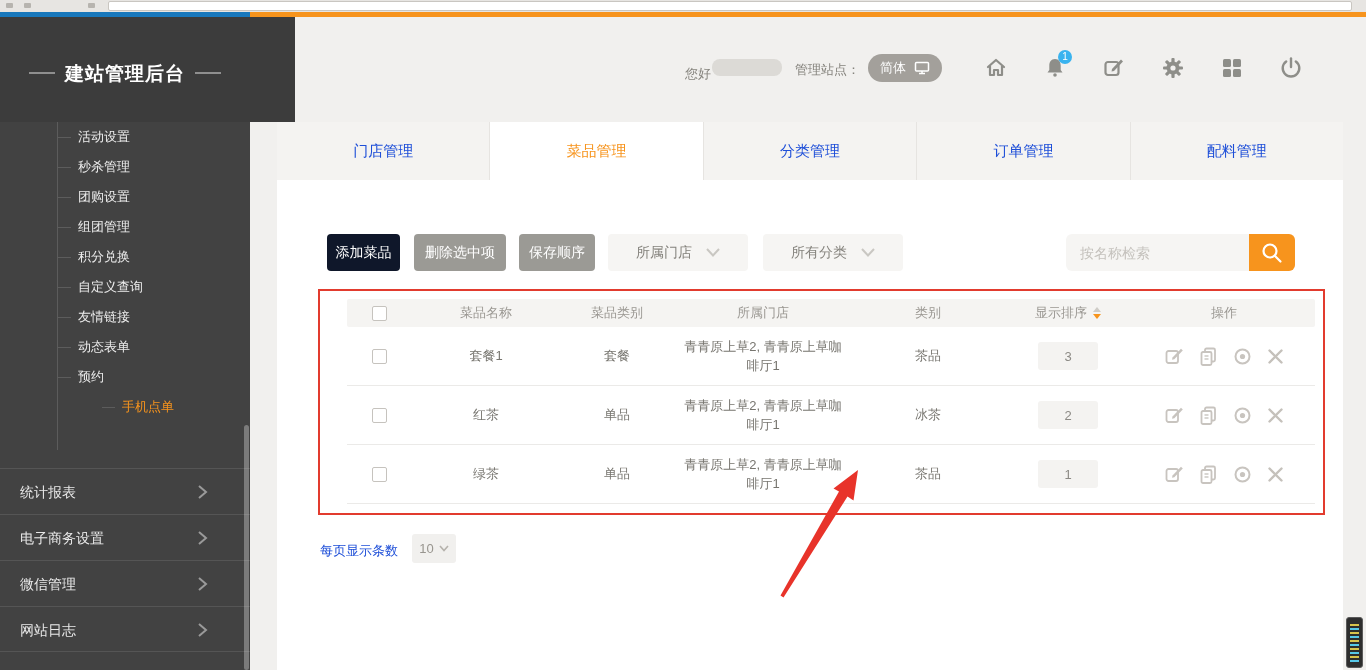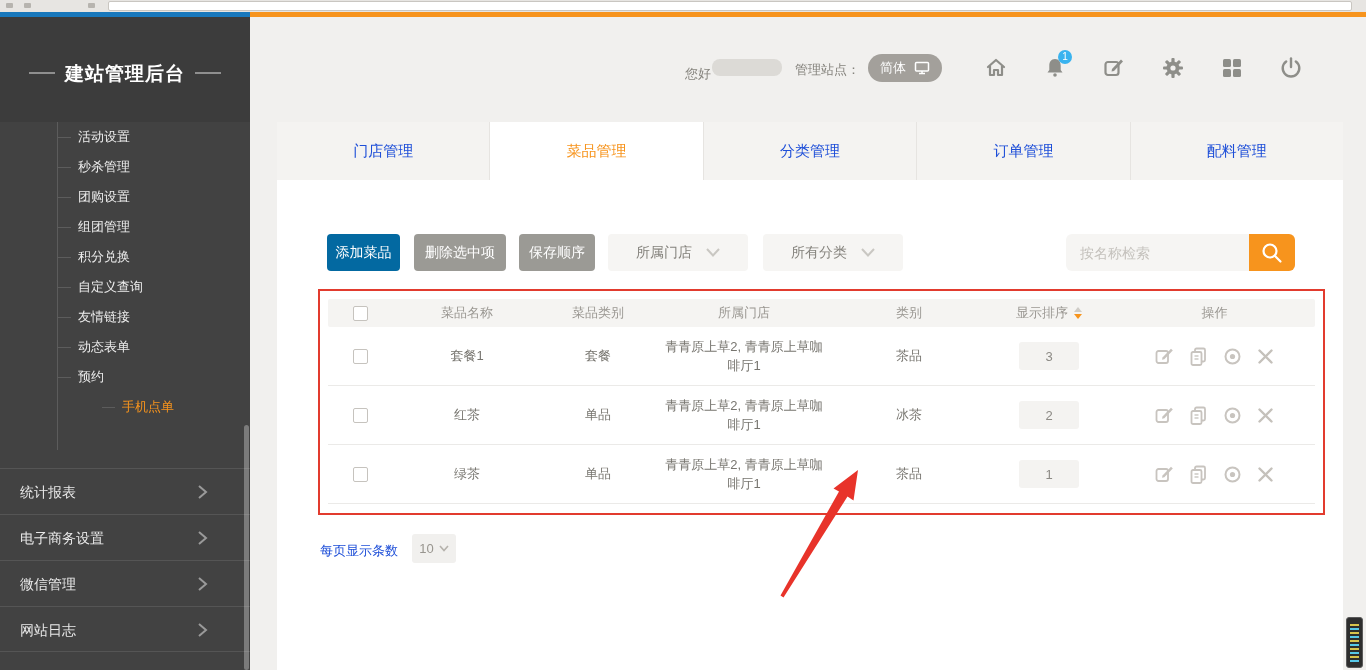--- a/index.html
+++ b/index.html
@@ -8,21 +8,21 @@
 
   
   .browser-bar { position:absolute; left:0; top:0; width:1366px; height:12px; background:#e7e5e2; }
   .addr-field { position:absolute; left:108px; top:1px; width:1244px; height:10px; background:#fff; border:1px solid #c9c6c1; border-radius:2px; }
   .mini-glyph { position:absolute; top:3px; width:7px; height:5px; background:#b7b4af; border-radius:1px; }
   .accent-strip-blue { position:absolute; left:0; top:12px; width:250px; height:5px; background:#1878bc; }
   .accent-strip-orange { position:absolute; left:250px; top:12px; width:1116px; height:5px; background:#f7941d; }
 
   
   .sidebar { position:absolute; left:0; top:17px; width:250px; height:653px; background:#424242; }
-  .side-head { position:absolute; left:0; top:0; width:250px; height:105px; background:#3c3c3c; }
+  .side-head { position:absolute; left:0; top:0; width:295px; height:105px; background:#3c3c3c; }
   .side-title { position:absolute; left:0; top:44px; width:250px; text-align:center; color:#fff; font-size:19px; font-weight:bold; letter-spacing:1px; }
   .side-title .dash { display:inline-block; width:26px; height:2px; background:#8f8f8f; vertical-align:middle; margin:0 10px 3px 10px; }
   .side-menu { position:absolute; left:0; top:105px; width:250px; height:346px; overflow:hidden; }
   .tree-line { position:absolute; left:57px; top:0; width:1px; height:328px; background:rgba(255,255,255,.14); }
   .side-item { position:relative; height:30px; line-height:30px; padding-left:78px; color:#ececec; font-size:13px; cursor:pointer; }
   .side-item:first-child { margin-top:-7px; }
   .side-item::before { content:""; position:absolute; left:58px; top:15px; width:13px; height:1px; background:rgba(255,255,255,.14); }
   .side-item.active { color:#f7941d;margin-left:44px; }
   .side-sections { position:absolute; left:0; top:451px; width:250px; }
   .side-section { position:relative; height:46px; line-height:46px; padding-left:20px; color:#e8e8e8; font-size:14px; border-top:1px solid rgba(255,255,255,.10); cursor:pointer; }
@@ -42,29 +42,29 @@
   
   .tabs { position:absolute; left:277px; top:122px; width:1066px; height:58px; display:flex; }
   .tab { flex:1; background:#f4f3f1; border-right:1px solid #e6e4e1; display:flex; align-items:center; justify-content:center; font-size:15px; color:#1d4ed8; cursor:pointer; }
   .tab:last-child { border-right:none; }
   .tab.active { background:#fff; color:#f7941d; }
 
   .panel { position:absolute; left:277px; top:180px; width:1066px; height:490px; background:#fff; }
 
   
   .btn { position:absolute; top:234px; height:37px; border:none; border-radius:4px; color:#fff; font-size:14px; font-family:inherit; cursor:pointer; }
-  .btn-orange { background:#0369a1; }
+  .btn-orange { background:#0f172a; }
   .btn-gray { background:#9b9a95; }
   .dropdown { position:absolute; top:234px; height:37px; width:140px; background:#f6f5f3; border-radius:4px; display:flex; align-items:center; justify-content:center; gap:14px; font-size:14px; color:#85837d; cursor:pointer; }
   .search-input { position:absolute; left:1066px; top:234px; width:183px; height:37px; background:#f6f5f3; border:none; border-radius:6px 0 0 6px; padding:0 14px; font-size:14px; font-family:inherit; color:#666; }
   .search-input::placeholder { color:#c5c2bd; }
   .search-btn { position:absolute; left:1249px; top:234px; width:46px; height:37px; background:#f7941d; border:none; border-radius:0 6px 6px 0; cursor:pointer; display:flex; align-items:center; justify-content:center; }
 
   
-  .red-frame { position:absolute; left:318px; top:289px; width:1007px; height:226px; border:2px solid #e23b2e; }
+  .red-frame { position:absolute; left:318px; top:289px; width:1007px; height:226px; border:2px solid #e23b2e;padding-left:19px; }
   .t-head, .t-row { display:grid; grid-template-columns:64px 150px 112px 180px 150px 130px 1fr; align-items:center; }
   .t-head { margin:8px 8px 0 8px; height:28px; background:#f5f4f2; border-radius:2px; font-size:13px; color:#9a9792; }
   .t-row { margin:0 8px; height:59px; border-bottom:1px solid #ebeae8; font-size:13px; color:#77756f; }
   .tc { text-align:center; }
   .cellbox { display:flex; align-items:center; justify-content:center; }
   .checkbox { width:15px; height:15px; background:#fff; border:1px solid #c6c3be; border-radius:2px; cursor:pointer; }
   .store-cell { line-height:1.5; padding:0 6px; }
   .sort-head { display:flex; align-items:center; justify-content:center; gap:6px; }
   .carets { display:flex; flex-direction:column; gap:2px; cursor:pointer; }
   .caret-up { width:0; height:0; border-left:4px solid transparent; border-right:4px solid transparent; border-bottom:5px solid #cfccc7; }

